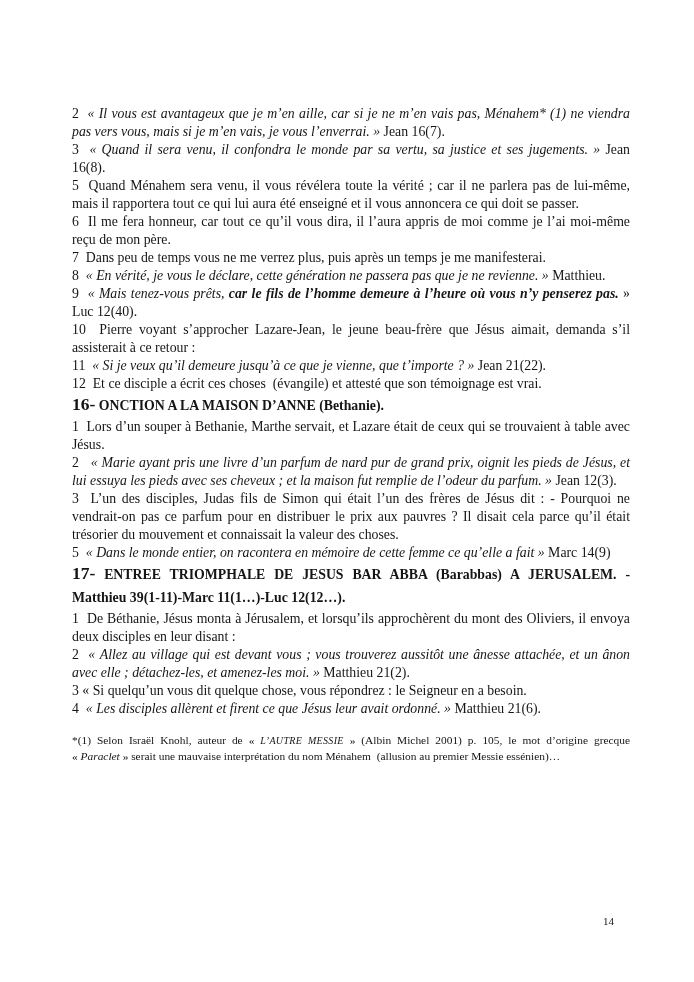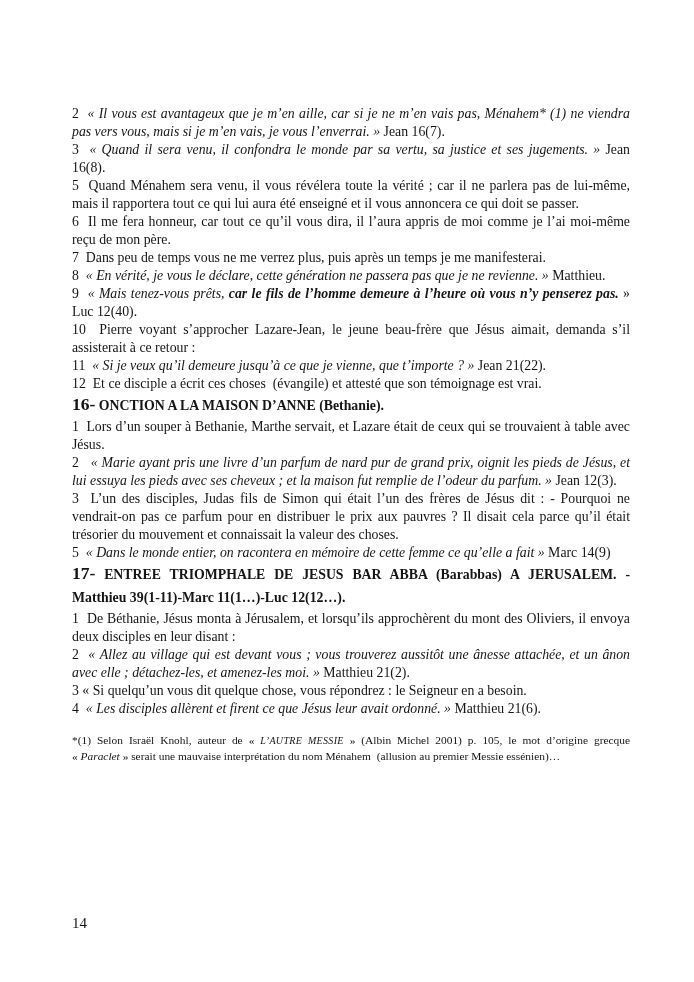--- a/index.html
+++ b/index.html
@@ -38,24 +38,24 @@
   .s-sc { font-style: italic; font-size: 10px; letter-spacing: 0.3px; }
   .footnote {
     margin-top: 15px;
     font-size: 11.4px;
     line-height: 15.5px;
     text-align: justify;
   }
   .page-number {
     position: absolute;
     top: 915px;
-    left: 72px;
+    left: 56px;
     width: 558px;
-    text-align: left;
-    font-size: 15px;
+    text-align: right;
+    font-size: 11px;
   }
 </style>
 </head>
 <body>
 
 <div class="page">
   <div class="content">
       <p class="para"><span>2&nbsp; </span><span class="s-i">«&nbsp;Il vous est avantageux que je m’en aille, car si je ne m’en vais pas, Ménahem* (1) ne viendra pas vers vous, mais si je m’en vais, je vous l’enverrai.&nbsp;»</span><span> Jean 16(7).</span></p>
       <p class="para"><span>3&nbsp; </span><span class="s-i">«&nbsp;Quand il sera venu, il confondra le monde par sa vertu, sa justice et ses jugements.&nbsp;»</span><span> Jean 16(8).</span></p>
       <p class="para"><span>5&nbsp; Quand Ménahem sera venu, il vous révélera toute la vérité&nbsp;; car il ne parlera pas de lui-même, mais il rapportera tout ce qui lui aura été enseigné et il vous annoncera ce qui doit se passer.</span></p>

